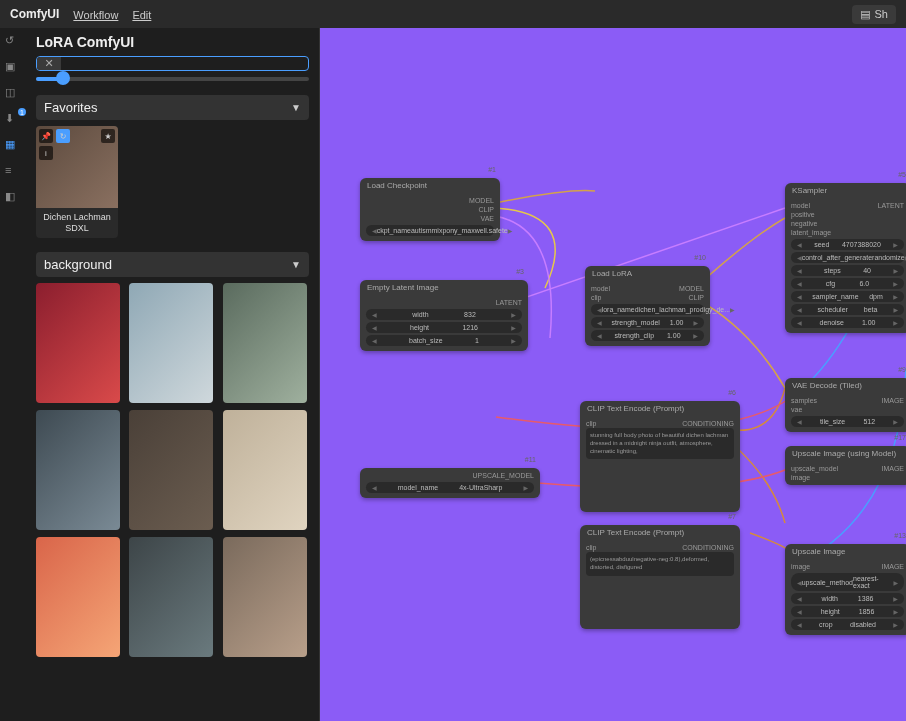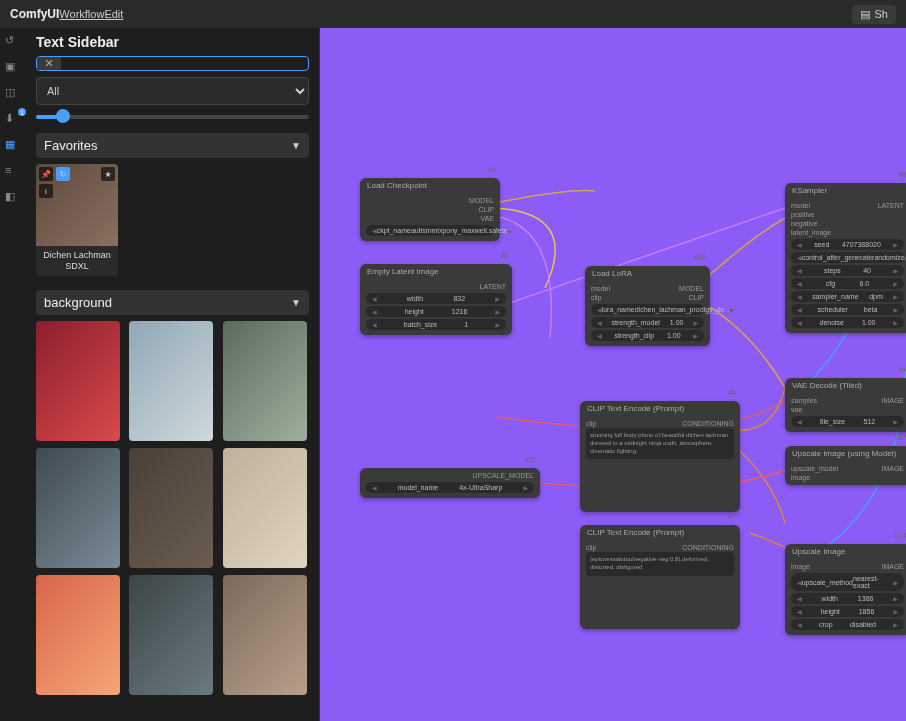--- a/index.html
+++ b/index.html
@@ -14,21 +14,21 @@
   position: relative;
 }
 .topbar {
   height: 28px;
   background: #2a2a2a;
   display: flex;
   align-items: center;
   padding: 0 10px;
   justify-content: space-between;
 }
-.topbar-left { display: flex; align-items: center; gap: 0; }
+.topbar-left { display: flex; align-items: flex-end; gap: 14px; }
 .logo { font-weight: bold; font-size: 12px; color: #eee; }
 .menu-item { font-size: 11px; color: #ccc; cursor: pointer; text-decoration: underline; }
 .share-btn {
   background: #3a3a3a;
   border-radius: 4px;
   padding: 3px 8px;
   display: flex;
   align-items: center;
   gap: 4px;
   cursor: pointer;
@@ -265,27 +265,24 @@
     <div class="icon">↺</div>
     <div class="icon">▣</div>
     <div class="icon">◫</div>
     <div class="icon">⬇<span class="badge">1</span></div>
     <div class="icon active">▦</div>
     <div class="icon">≡</div>
     <div class="icon">◧</div>
   </div>
 
   <div class="sidebar">
-    <h2>Text Sidebar</h2>
+    <h2>LoRA ComfyUI</h2>
     <div class="search-wrap">
       <div class="clear">✕</div>
     </div>
-    <select class="dropdown">
-      <option>All</option>
-    </select>
     <div class="slider-wrap">
       <div class="slider">
           <div class="slider-fill"></div>
           <div class="slider-thumb"></div>
         </div>
     </div>
 
     <div class="section-header">
       <span>Favorites</span>
       <span class="caret">▼</span>
@@ -450,21 +447,21 @@
           </div>
         <div class="node-control">
             <span class="arrow">◀</span>
             <span>strength_clip</span>
             <span>1.00</span>
             <span class="arrow">▶</span>
           </div>
       </div>
     </div>
 
-    <div class="node" style="left:40px;top:236px;width:152px">
+    <div class="node" style="left:40px;top:252px;width:168px">
       <span class="node-tag">#3</span>
       <div class="node-title">Empty Latent Image</div>
       <div class="node-body">
         <div class="node-row">
             <span></span>
             <span>LATENT</span>
           </div>
         <div class="node-control">
             <span class="arrow">◀</span>
             <span>width</span>

